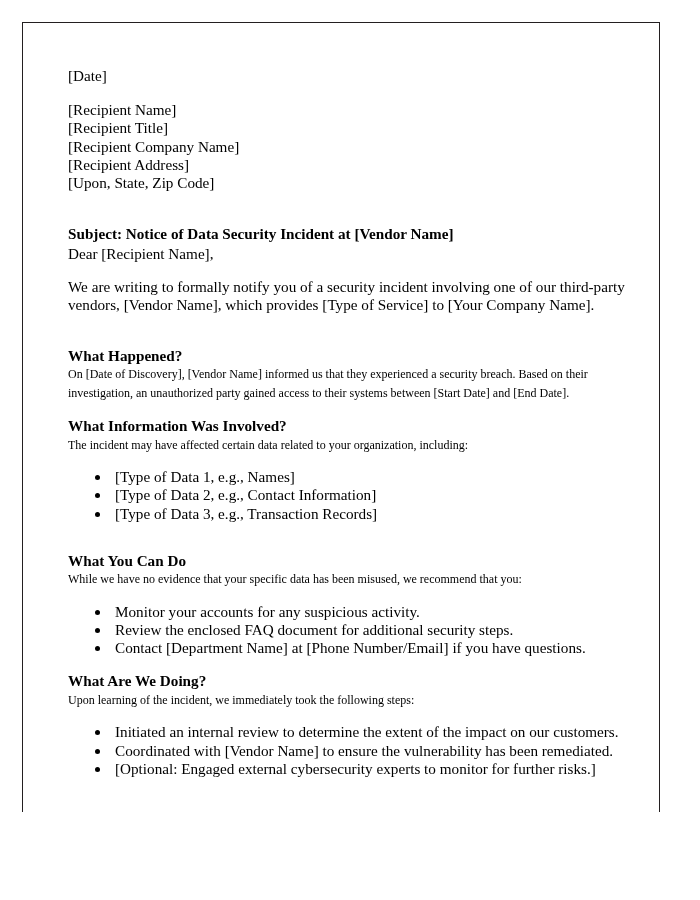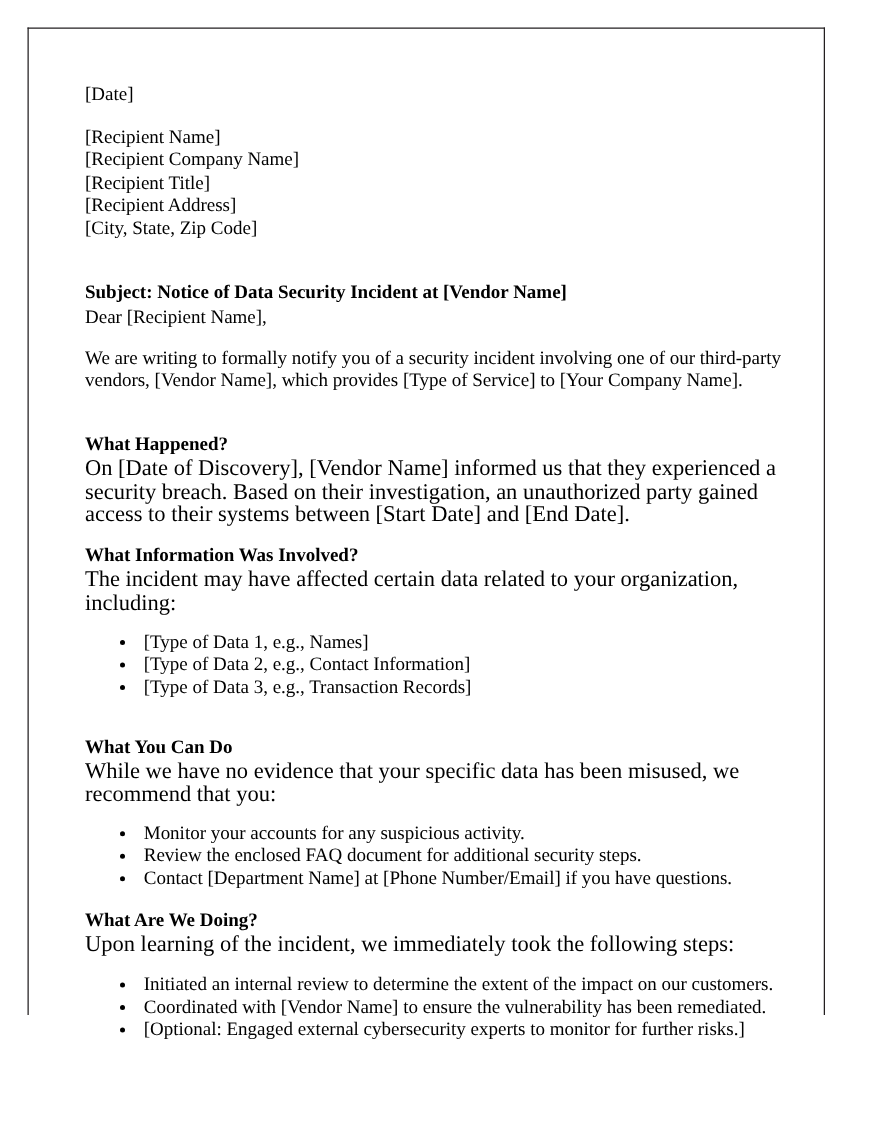--- a/index.html
+++ b/index.html
@@ -73,21 +73,21 @@
     margin-bottom: 15px;
   }
 
   .section-heading {
     font-size: 15.2px;
     line-height: 18.6px;
     font-weight: bold;
   }
 
   .section-body {
-    font-size: 18px;
+    font-size: 12px;
     line-height: 18.4px;
     font-family: Liberation Serif, serif;
   }
 
   ul.bullets {
     list-style: disc outside;
     margin: 14px 0 0 0;
     padding-left: 43px;
     font-family: Liberation Serif, serif;
   }
@@ -104,24 +104,24 @@
 </head>
 <body>
 
 <div id="page-frame">
   <div id="page-body">
 
     <div class="block-date">[Date]</div>
 
     <div class="address-block">
       <div>[Recipient Name]</div>
+      <div>[Recipient Title]</div>
       <div>[Recipient Company Name]</div>
-      <div>[Recipient Title]</div>
       <div>[Recipient Address]</div>
-      <div>[City, State, Zip Code]</div>
+      <div>[Upon, State, Zip Code]</div>
     </div>
 
     <div class="subject-line">Subject: Notice of Data Security Incident at [Vendor Name]</div>
 
     <div class="salutation">Dear [Recipient Name],</div>
 
     <div class="para">We are writing to formally notify you of a security incident involving one of our third-party vendors, [Vendor Name], which provides [Type of Service] to [Your Company Name].</div>
 
     <div class="section">
       <div class="section-heading">What Happened?</div>

